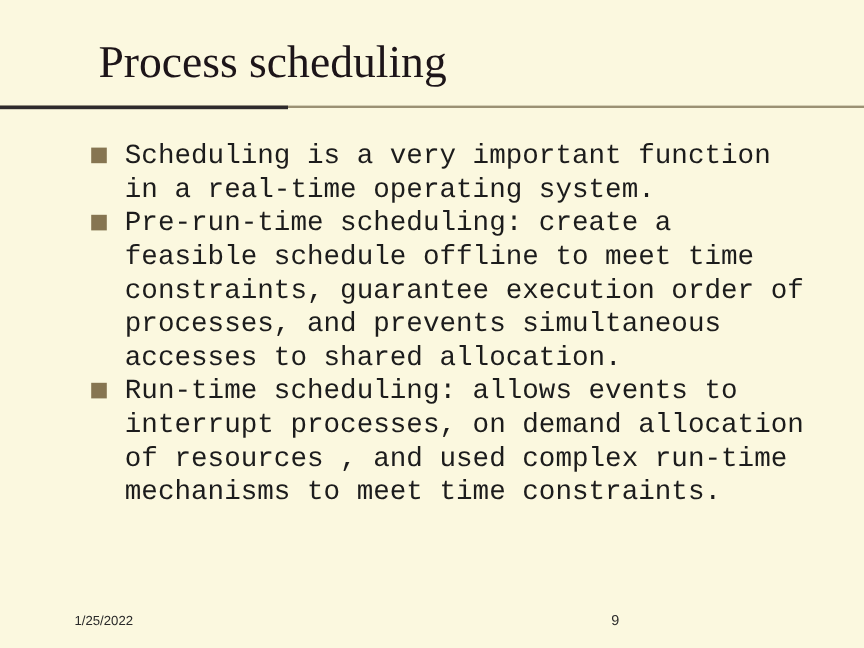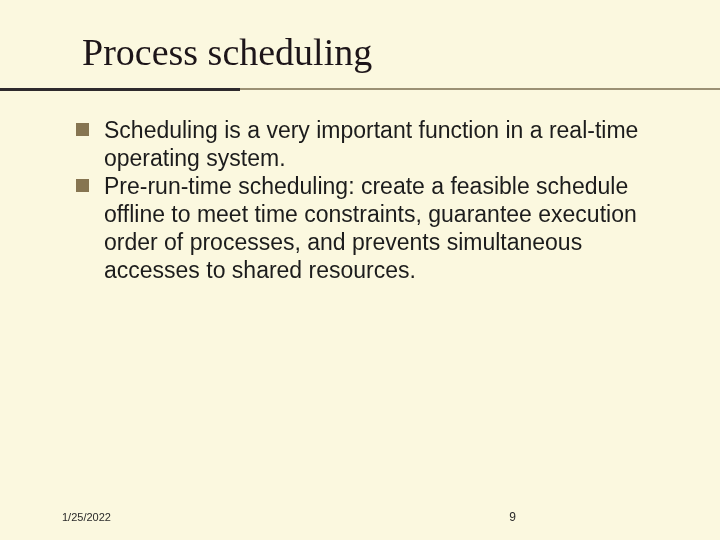--- a/index.html
+++ b/index.html
@@ -52,20 +52,21 @@
   .bullets {
     list-style: none;
   }
   .bullets li {
     position: relative;
     font-size: 23px;
     line-height: 1.22;
     color: #1c1c1c;
     padding-left: 28px;
     margin-bottom: 0;
+    font-family: Liberation Mono, monospace;
   }
   .bullets li::before {
     content: "";
     position: absolute;
     left: 0;
     top: 7px;
     width: 13px;
     height: 13px;
     background: #867551;
   }
@@ -93,21 +94,22 @@
   </div>
 
   <div class="rule-wrap">
     <div class="rule-full"></div>
     <div class="rule-short"></div>
   </div>
 
   <div class="body-area">
     <ul class="bullets">
       <li>Scheduling is a very important function in a real-time operating system.</li>
-      <li>Pre-run-time scheduling: create a feasible schedule offline to meet time constraints, guarantee execution order of processes, and prevents simultaneous accesses to shared resources.</li>
+      <li>Pre-run-time scheduling: create a feasible schedule offline to meet time constraints, guarantee execution order of processes, and prevents simultaneous accesses to shared allocation.</li>
+      <li>Run-time scheduling: allows events to interrupt processes, on demand allocation of resources , and used complex run-time mechanisms to meet time constraints.</li>
     </ul>
   </div>
 
   <div class="footer">
     <span>1/25/2022</span>
     <span class="page-num">9</span>
   </div>
 
 </div>
 

